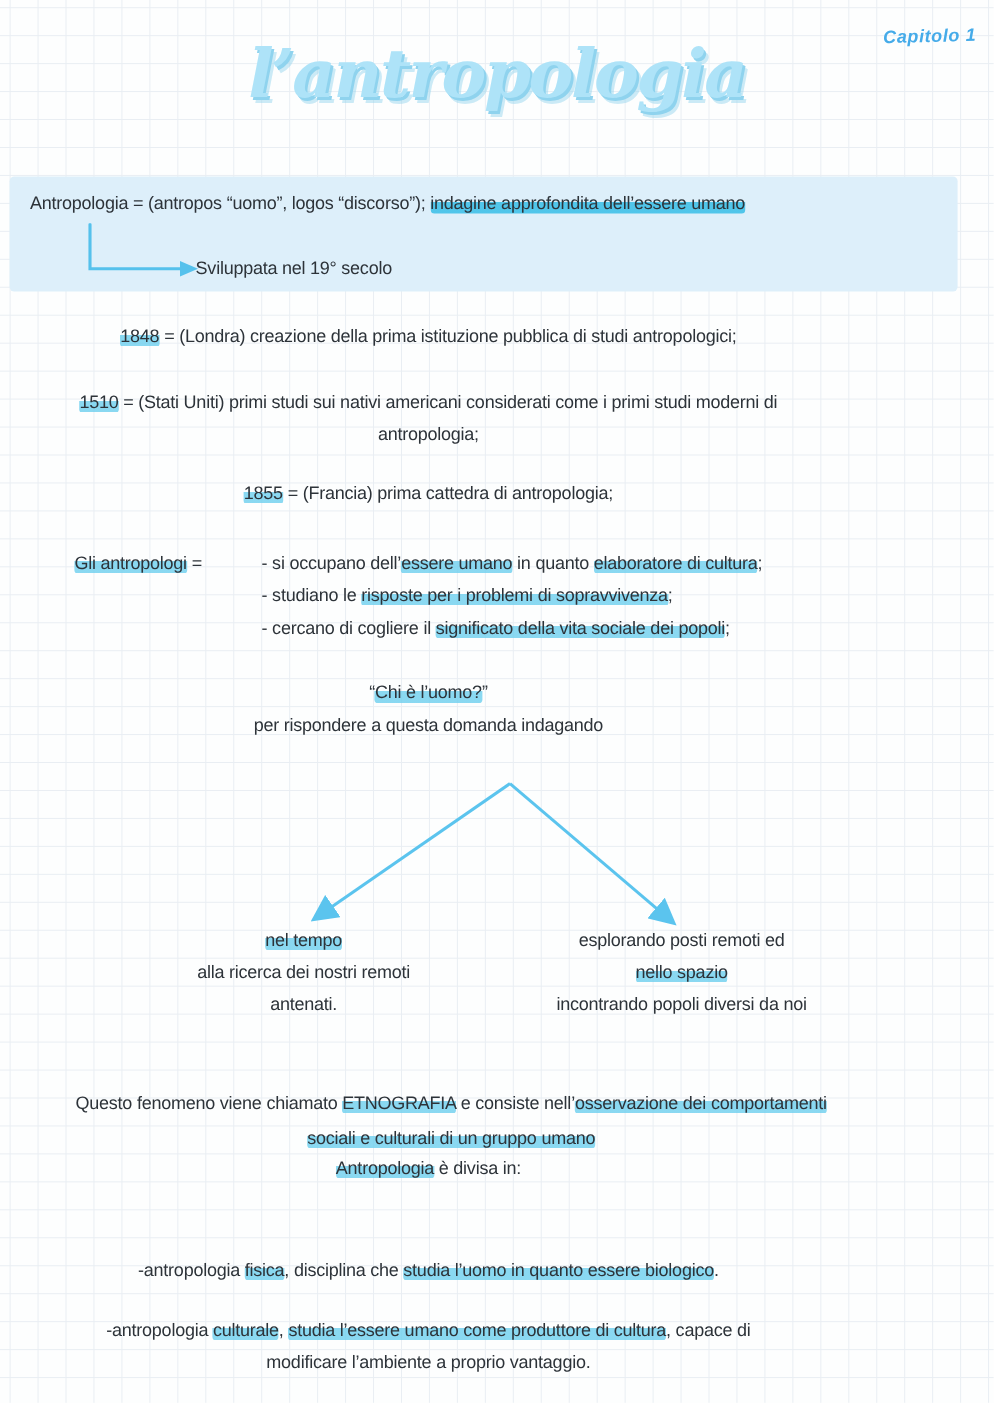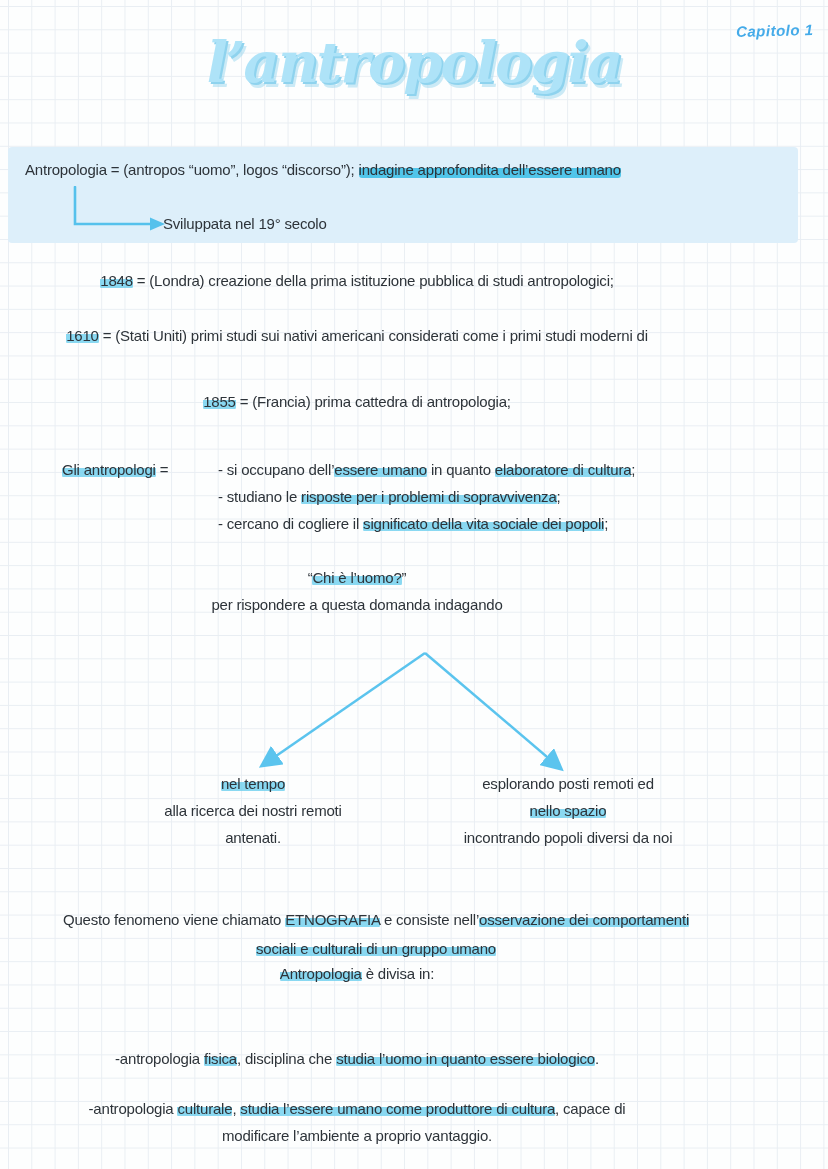--- a/index.html
+++ b/index.html
@@ -42,21 +42,21 @@
   }
   .hl-strong{
     background-image:linear-gradient(180deg,rgba(73,195,233,0) 42%,rgba(73,195,233,0.95) 42%,rgba(73,195,233,0.95) 100%,rgba(73,195,233,0) 100%);
   }
   .def-line{left:25px;top:158px;line-height:24px;}
   .elbow-svg{position:absolute;left:72px;top:186px;}
   .note-line{left:163px;top:212px;line-height:24px;}
 
   .t1848{top:267px;}
   .t1850{top:322px;}
-  .t1855{top:388px;}
+  .t1855{top:398px;}
 
   .anthro-label{position:absolute;left:62px;top:456px;}
   .anthro-items{position:absolute;left:218px;top:456px;}
 
   .question{top:564px;}
   .branches-svg{position:absolute;left:245px;top:645px;}
   .branch-left{position:absolute;left:113px;top:770px;width:280px;text-align:center;}
   .branch-right{position:absolute;left:418px;top:770px;width:300px;text-align:center;}
 
   .ethno{top:905px;}
@@ -80,21 +80,22 @@
   <svg class="elbow-svg" width="100" height="48">
     <path d="M3,1 L3,38 L80,38" fill="none" stroke="#55c1ec" stroke-width="2.6" stroke-linecap="round"></path>
     <polygon points="78,31.5 93,38 78,44.5" fill="#55c1ec"></polygon>
   </svg>
 
   <div class="abs line note-line">Sviluppata nel 19° secolo</div>
 
   <div class="abs line center t1848"><span class="hl">1848</span><span> = (Londra) creazione della prima istituzione pubblica di studi antropologici;</span></div>
 
   <div class="abs center t1850">
-    <div class="line"><span class="hl">1610</span><span> = (Stati Uniti) primi studi sui nativi americani considerati come i primi studi moderni di</span></div>
+    <div class="line"><span class="hl">1510</span><span> = (Stati Uniti) primi studi sui nativi americani considerati come i primi studi moderni di</span></div>
+    <div class="line">antropologia;</div>
   </div>
 
   <div class="abs line center t1855"><span class="hl">1855</span><span> = (Francia) prima cattedra di antropologia;</span></div>
 
   <div class="anthro-label line"><span class="hl">Gli antropologi</span><span> = </span></div>
 
   <div class="anthro-items">
     <div class="line"><span>- si occupano dell’</span><span class="hl">essere umano</span><span> in quanto </span><span class="hl">elaboratore di cultura</span><span>;</span></div>
     <div class="line"><span>- studiano le </span><span class="hl">risposte per i problemi di sopravvivenza</span><span></span><span class="hl"></span><span>;</span></div>
     <div class="line"><span>- cercano di cogliere il </span><span class="hl">significato della vita sociale dei popoli</span><span></span><span class="hl"></span><span>;</span></div>

